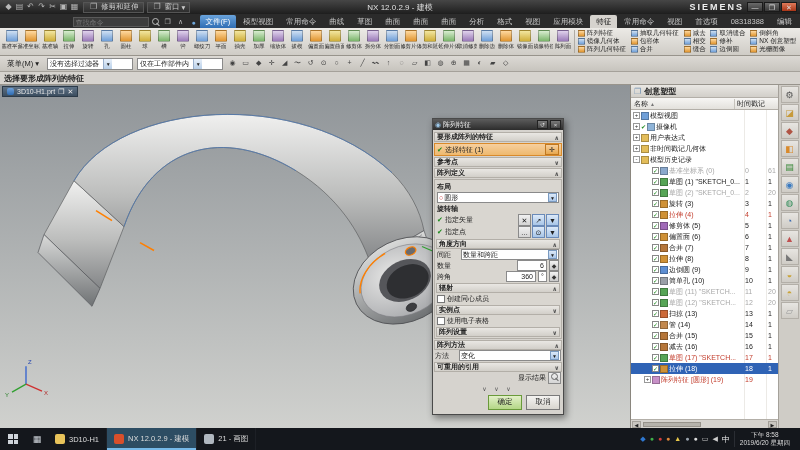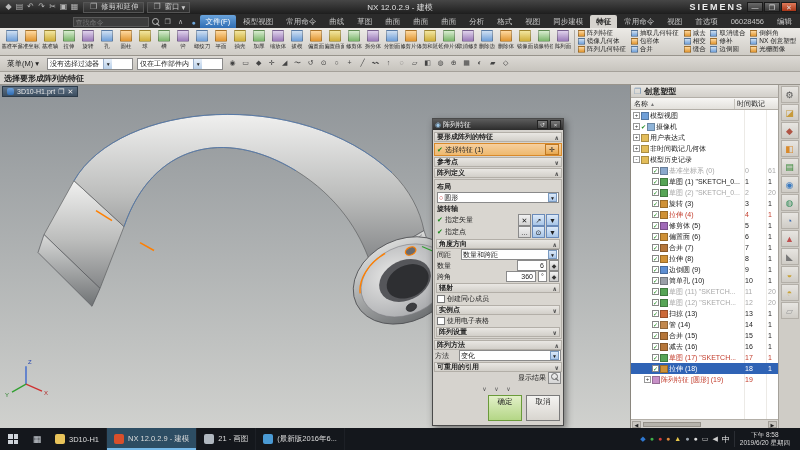--- a/index.html
+++ b/index.html
@@ -13,21 +13,21 @@
 .tb-title{position:absolute;left:50%;transform:translateX(-50%);font-size:8px;color:#e0e0e0;white-space:nowrap}
 .brand{margin-left:auto;color:#efefef;letter-spacing:2px;font-weight:bold;font-size:9px}
 .wc{display:flex;gap:1px}
 .wc span{width:16px;height:10px;text-align:center;line-height:9px;font-size:7px;background:linear-gradient(#6a6a6a,#383838);color:#ddd;border:1px solid #1a1a1a}
 .wc .close{background:linear-gradient(#e07a5a,#a83517)}
 
 
 .tabstrip{height:14px;background:#2b2b2b;display:flex;align-items:flex-end;padding:0 2px;gap:1px}
 .tab{padding:0 6px;font-size:7.5px;color:#c6c6c6;height:13px;line-height:13px;white-space:nowrap}
 .tab.file{background:linear-gradient(#6aa4dc,#2f6db4);color:#fff;border-radius:2px 2px 0 0}
-.tab.active{background:#d6d3ce;color:#111;border-radius:2px 2px 0 0;font-weight:bold}
+.tab.active{background:#d6d3ce;color:#111;border-radius:2px 2px 0 0;font-weight:normal}
 .tab-search{margin-left:auto;display:flex;align-items:center;gap:3px;padding-bottom:1px}
 .tab-search input{width:76px;height:10px;background:#3d3d3d;border:1px solid #5a5a5a;color:#bbb;font-size:7px;padding:0 2px}
 .mag{width:8px;height:8px;position:relative;display:inline-block}
 .mag::before{content:"";position:absolute;width:5px;height:5px;border:1px solid #bbb;border-radius:50%;left:0;top:0}
 .mag::after{content:"";position:absolute;width:4px;height:1px;background:#bbb;transform:rotate(45deg);left:4px;top:6px}
 .ts-ico{color:#bbb;font-size:7px;width:10px;text-align:center}
 
 
 .ribbon{height:28px;background:linear-gradient(#eceae6,#cfccc6);border-bottom:1px solid #98948c;display:flex;align-items:stretch;padding:1px 2px}
 .bigs{display:flex}
@@ -81,21 +81,21 @@
 .dd .arr{margin-left:auto;width:9px;height:9px;background:linear-gradient(#dce9f8,#aac6e8);border:1px solid #7a9ac0;font-size:5px;line-height:8px;text-align:center;flex:none}
 .numbox{width:30px;height:11px;background:#fff;border:1px solid #8a8a8a;text-align:right;padding:0 2px;margin-left:auto;line-height:10px}
 .spin{width:10px;height:11px;background:linear-gradient(#f2f2f2,#c9c9c9);border:1px solid #888;font-size:6px;text-align:center;line-height:10px;flex:none;color:#333}
 .unit{width:9px;height:11px;background:#fff;border:1px solid #8a8a8a;text-align:center;flex:none;line-height:10px}
 .ics{margin-left:auto;display:flex;gap:1px}
 .mini{width:13px;height:12px;border:1px solid #8a8a8a;background:linear-gradient(#f0f0f0,#d5d5d5);text-align:center;line-height:11px;font-size:7px;flex:none}
 .mini.on{background:linear-gradient(#dce9f8,#a8c6e8);border-color:#6a8ab8}
 .cbx{width:8px;height:8px;border:1px solid #777;background:#fff;flex:none}
 .vvv{text-align:center;color:#555;font-size:6px;letter-spacing:3px;padding:1px 0}
 .btnrow{display:flex;justify-content:flex-end;gap:4px;padding:2px 2px 3px}
-.btn{min-width:34px;height:26px;border:1px solid #7a7a7a;background:linear-gradient(#f4f3f1,#d8d5cf);text-align:center;line-height:12px;font-size:7.5px;padding:0 4px}
+.btn{min-width:34px;height:15px;border:1px solid #7a7a7a;background:linear-gradient(#f4f3f1,#d8d5cf);text-align:center;line-height:12px;font-size:7.5px;padding:0 4px}
 .btn.ok{background:linear-gradient(#e2f0c8,#b4d686);border-color:#6a9a3a}
 .rres{margin-left:auto;display:flex;align-items:center;gap:2px}
 
 
 .panel{width:148px;background:#d6d3ce;border-left:1px solid #8a867e;display:flex;flex-direction:column}
 .nav-title{height:13px;display:flex;align-items:center;gap:3px;padding:0 3px;font-weight:bold;font-size:8px;background:linear-gradient(#e9e7e3,#d2cfc9);border-bottom:1px solid #b3afa8}
 .nav-cols{height:12px;display:flex;background:linear-gradient(#f7f6f4,#e3e1dc);border-bottom:1px solid #b3afa8;font-size:7px;align-items:center}
 .nc-name{flex:1;padding-left:3px}.nc-ts{width:34px;border-left:1px solid #c5c2bb;padding-left:2px}.nc-n{width:10px;border-left:1px solid #c5c2bb}
 .tree{flex:1;background:#fff;overflow:hidden;position:relative}
 .tree::before,.tree::after{content:"";position:absolute;top:0;bottom:0;width:1px;background:#eceae6}
@@ -182,26 +182,26 @@
     <span class="tab">模型视图</span>
     <span class="tab">常用命令</span>
     <span class="tab">曲线</span>
     <span class="tab">草图</span>
     <span class="tab">曲面</span>
     <span class="tab">曲面</span>
     <span class="tab">曲面</span>
     <span class="tab">分析</span>
     <span class="tab">格式</span>
     <span class="tab">视图</span>
-    <span class="tab">同步建模</span>
+    <span class="tab">应用模块</span>
     <span class="tab active">特征</span>
     <span class="tab">常用命令</span>
     <span class="tab">视图</span>
     <span class="tab">首选项</span>
-    <span class="tab">06028456</span>
+    <span class="tab">08318388</span>
     <span class="tab">编辑</span>
   </div>
 
 <div class="ribbon">
   <div class="bigs">
 
   <div class="bi">
         <span class="ic"></span>
         <span class="bl">基准平面</span>
       </div>
@@ -941,24 +941,20 @@
         <span>3D10-H1</span>
       </div>
       <div class="task active">
         <span class="tic" style="background: rgb(217, 79, 43);"></span>
         <span>NX 12.0.2.9 - 建模</span>
       </div>
       <div class="task">
         <span class="tic" style="background: rgb(176, 184, 192);"></span>
         <span>21 - 画图</span>
       </div>
-      <div class="task">
-        <span class="tic" style="background: rgb(74, 154, 212);"></span>
-        <span>(最新版2016年6...</span>
-      </div>
     </div>
   <div class="tray">
     <span style="display:flex;gap:4px">
 
     <span class="tri" style="color: rgb(46, 119, 208);">◆</span>
         <span class="tri" style="color: rgb(63, 174, 73);">●</span>
         <span class="tri" style="color: rgb(211, 59, 59);">●</span>
         <span class="tri" style="color: rgb(224, 136, 58);">●</span>
         <span class="tri" style="color: rgb(232, 200, 74);">▲</span>
         <span class="tri" style="color: rgb(154, 164, 174);">●</span>

